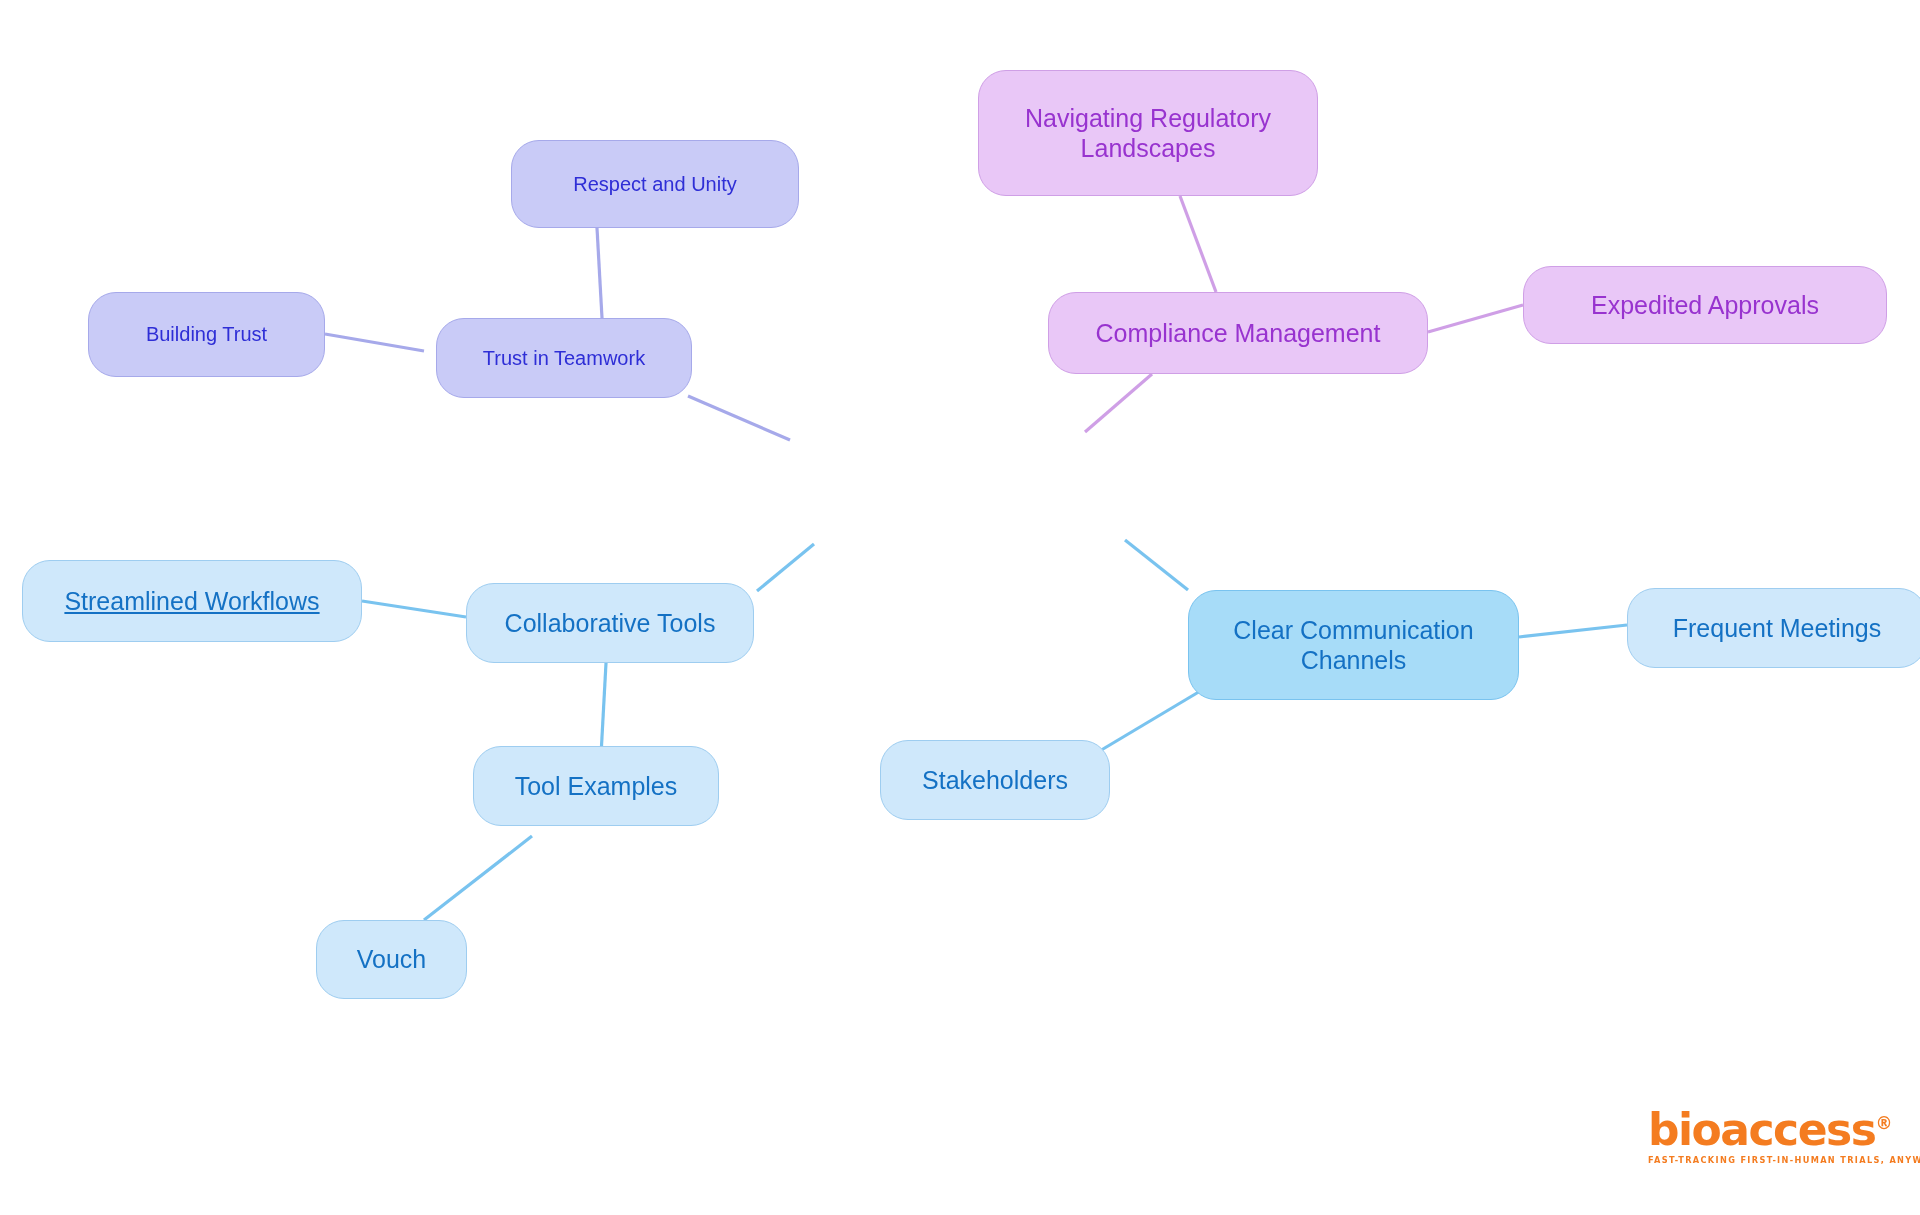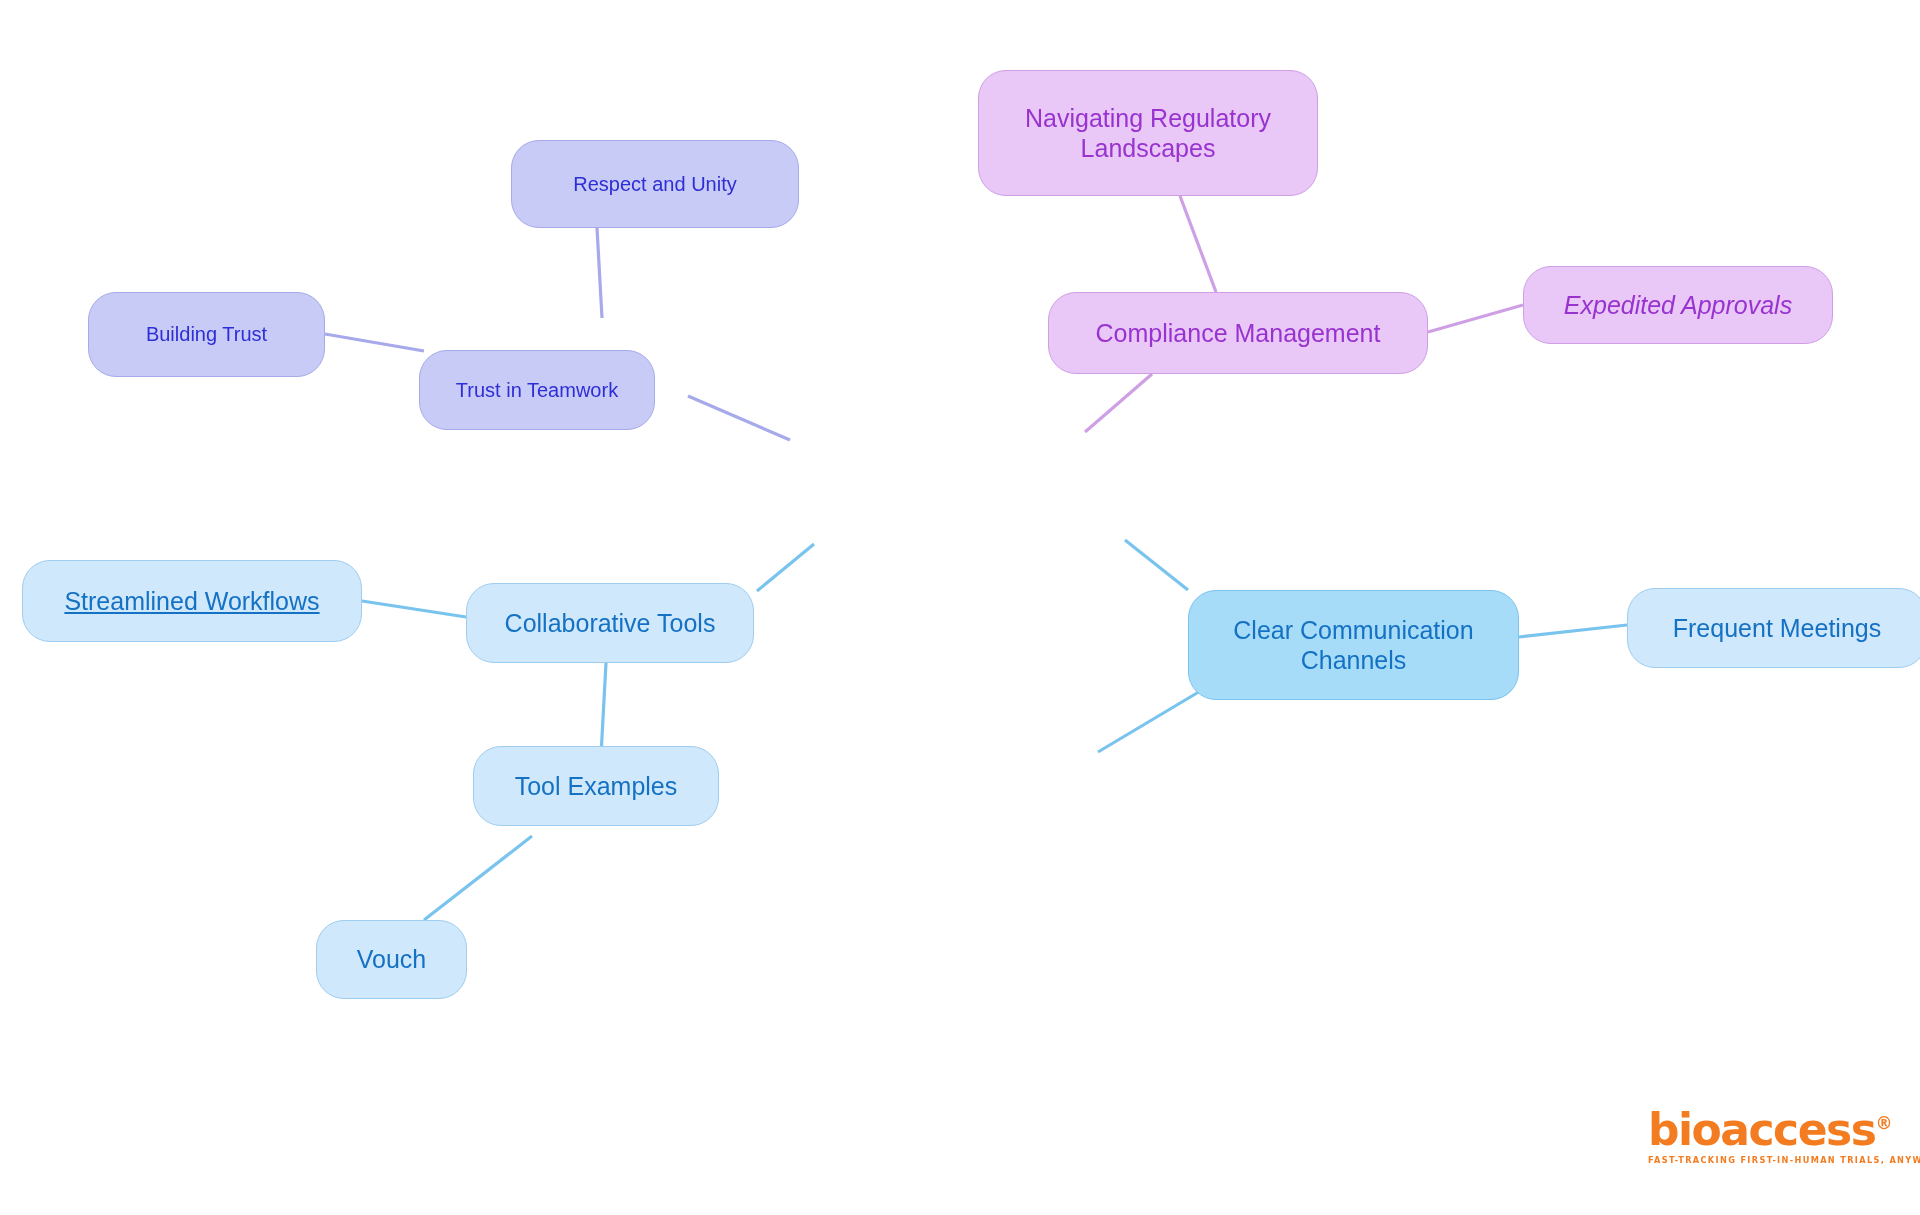--- a/index.html
+++ b/index.html
@@ -125,45 +125,46 @@
     <line x1="362" y1="601" x2="466" y2="617" stroke="#79c3ef" stroke-width="3.2"></line>
     <line x1="606" y1="663" x2="600" y2="774" stroke="#79c3ef" stroke-width="3.2"></line>
     <line x1="424" y1="920" x2="532" y2="836" stroke="#79c3ef" stroke-width="3.2"></line>
 
     <line x1="1188" y1="590" x2="1125" y2="540" stroke="#79c3ef" stroke-width="3.2"></line>
     <line x1="1627" y1="625" x2="1519" y2="637" stroke="#79c3ef" stroke-width="3.2"></line>
     <line x1="1098" y1="752" x2="1202" y2="690" stroke="#79c3ef" stroke-width="3.2"></line>
   </svg>
 
 
-  <div class="node violet" style="left:419px; top:318px; width:236px; height:80px;margin-top:32px;">Trust in Teamwork</div>
+  <div class="node violet" style="left:436px; top:318px; width:256px; height:80px;">Trust in Teamwork</div>
 
   <div class="node violet" style="left:511px; top:140px; width:288px; height:88px;">Respect and Unity</div>
 
   <div class="node violet" style="left:88px; top:292px; width:237px; height:85px;">Building Trust</div>
 
   <div class="node magenta" style="left:1048px; top:292px; width:380px; height:82px;">Compliance Management</div>
 
   <div class="node magenta" style="left:978px; top:70px; width:340px; height:126px;">Navigating Regulatory
 Landscapes</div>
 
-  <div class="node magenta" style="left:1523px; top:266px; width:310px; height:78px;font-style:italic;">Expedited Approvals</div>
+  <div class="node magenta" style="left:1523px; top:266px; width:364px; height:78px;">Expedited Approvals</div>
 
   <div class="node blue" style="left:466px; top:583px; width:288px; height:80px;">Collaborative Tools</div>
 
   <div class="node blue" style="left:22px; top:560px; width:340px; height:82px;text-decoration:underline;">Streamlined Workflows</div>
 
   <div class="node blue" style="left:473px; top:746px; width:246px; height:80px;">Tool Examples</div>
 
   <div class="node blue" style="left:316px; top:920px; width:151px; height:79px;">Vouch</div>
 
   <div class="node blue-strong" style="left:1188px; top:590px; width:331px; height:110px;">Clear Communication
 Channels</div>
 
   <div class="node blue" style="left:1627px; top:588px; width:300px; height:80px;">Frequent Meetings</div>
 
+  <div class="node blue" style="left:880px; top:740px; width:230px; height:80px;">Stakeholders</div>
 
   <div id="logo">
     <div class="logo-word"><span>bioaccess</span><span class="logo-reg">®</span></div>
     <div class="logo-tagline">FAST-TRACKING FIRST-IN-HUMAN TRIALS, ANYWHERE</div>
   </div>
 
 </div>
 
 </body></html>

